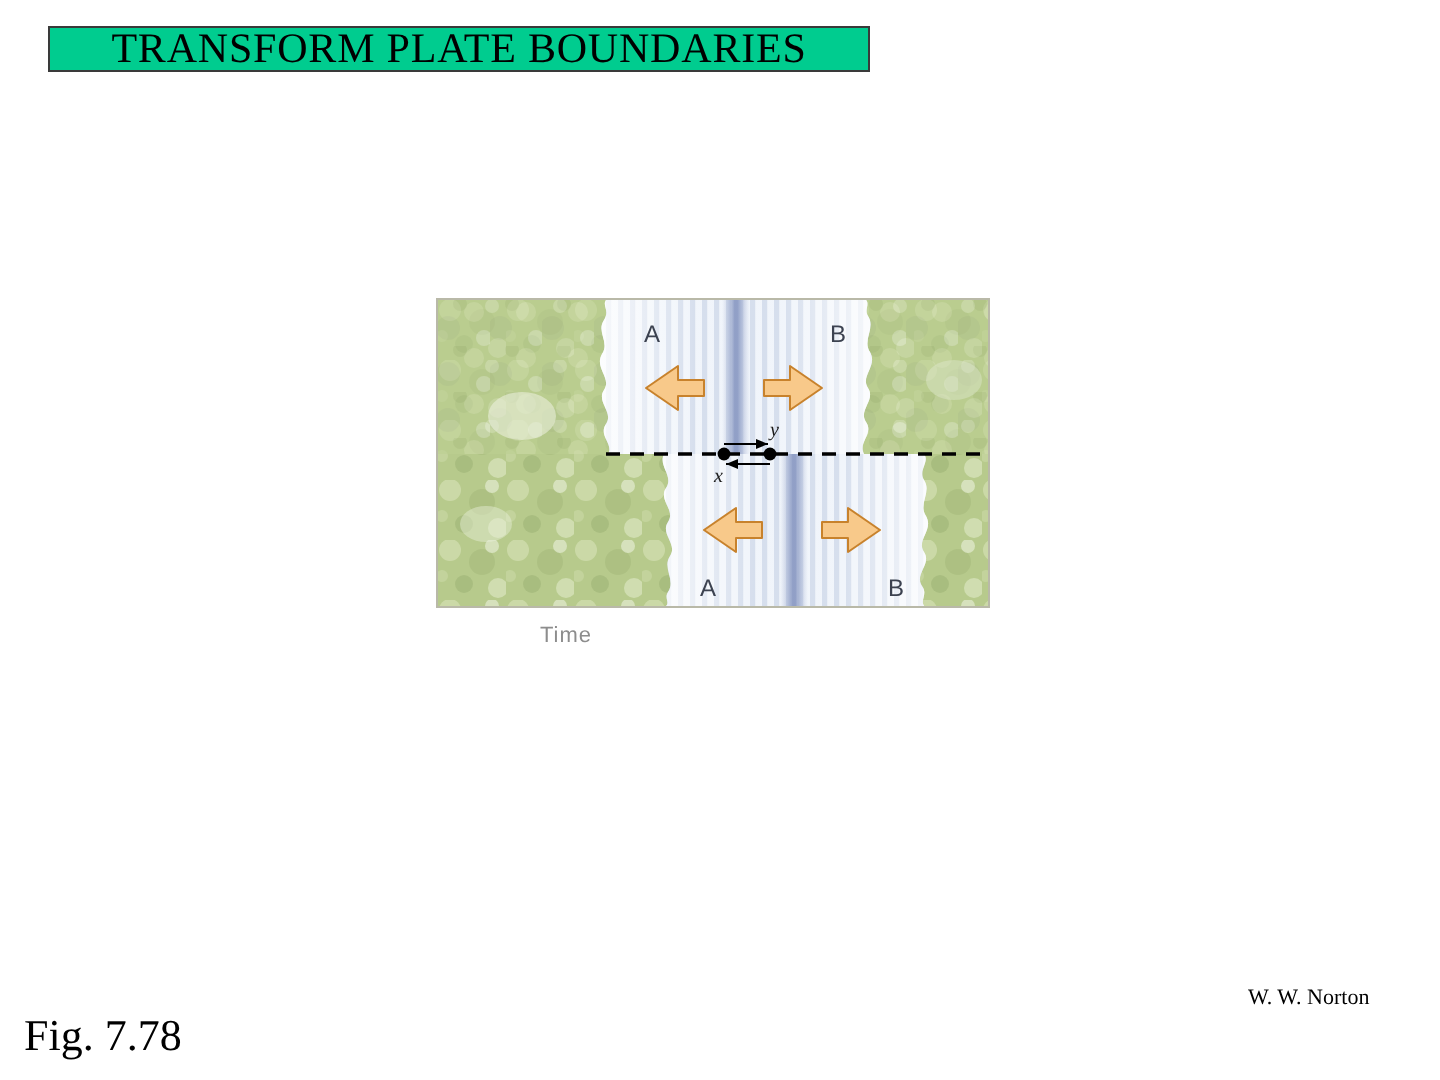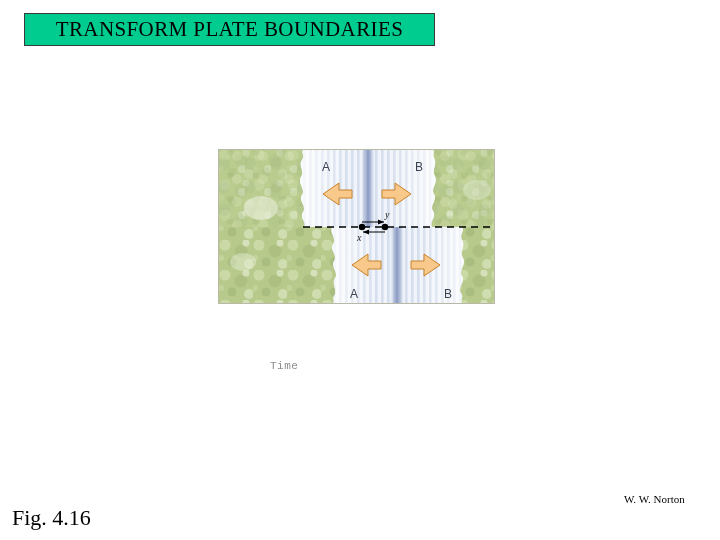--- a/index.html
+++ b/index.html
@@ -14,21 +14,21 @@
     overflow: hidden;
     font-family: "Liberation Serif", serif;
   }
 
   
   #title-banner {
     position: absolute;
     left: 24px;
     top: 13px;
     width: 411px;
-    height: 33px;
+    height: 23px;
     background: #00cc8f;
     border: 1px solid #3a3a3a;
     box-sizing: border-box;
     display: flex;
     align-items: center;
     justify-content: center;
   }
   #title-text {
     font-family: "Liberation Serif", serif;
     font-size: 21px;
@@ -54,25 +54,24 @@
     overflow: hidden;
     border: 1px solid #b9b9a8;
     box-sizing: border-box;
   }
   #figure-svg { display: block; }
 
   #time-label {
     position: absolute;
     left: 270px;
     top: 312px;
-    font-family: Liberation Mono, monospace;
+    font-family: Liberation Sans, sans-serif;
     font-size: 11px;
     color: #8d8d8d;
     letter-spacing: 0.5px;
-    margin-top: 48px;
   }
 
   
   #fig-caption {
     position: absolute;
     left: 12px;
     top: 505px;
     font-family: "Liberation Serif", serif;
     font-size: 22px;
     color: #000000;
@@ -228,14 +227,14 @@
         <path d="M 144 82 L 150 79.5 L 150 84.5 Z" fill="#000000"></path>
       </g>
       <text x="138" y="91" font-family="Liberation Serif, serif" font-size="10" font-style="italic" fill="#1a1a1a">x</text>
       <text x="166" y="68" font-family="Liberation Serif, serif" font-size="10" font-style="italic" fill="#1a1a1a">y</text>
     </svg>
   </div>
 </div>
 
 <div id="time-label">Time</div>
 
-<div id="fig-caption">Fig. 4.16</div>
+<div id="fig-caption">Fig. 7.78</div>
 <div id="credit">W. W. Norton</div>
 
 </body></html>

